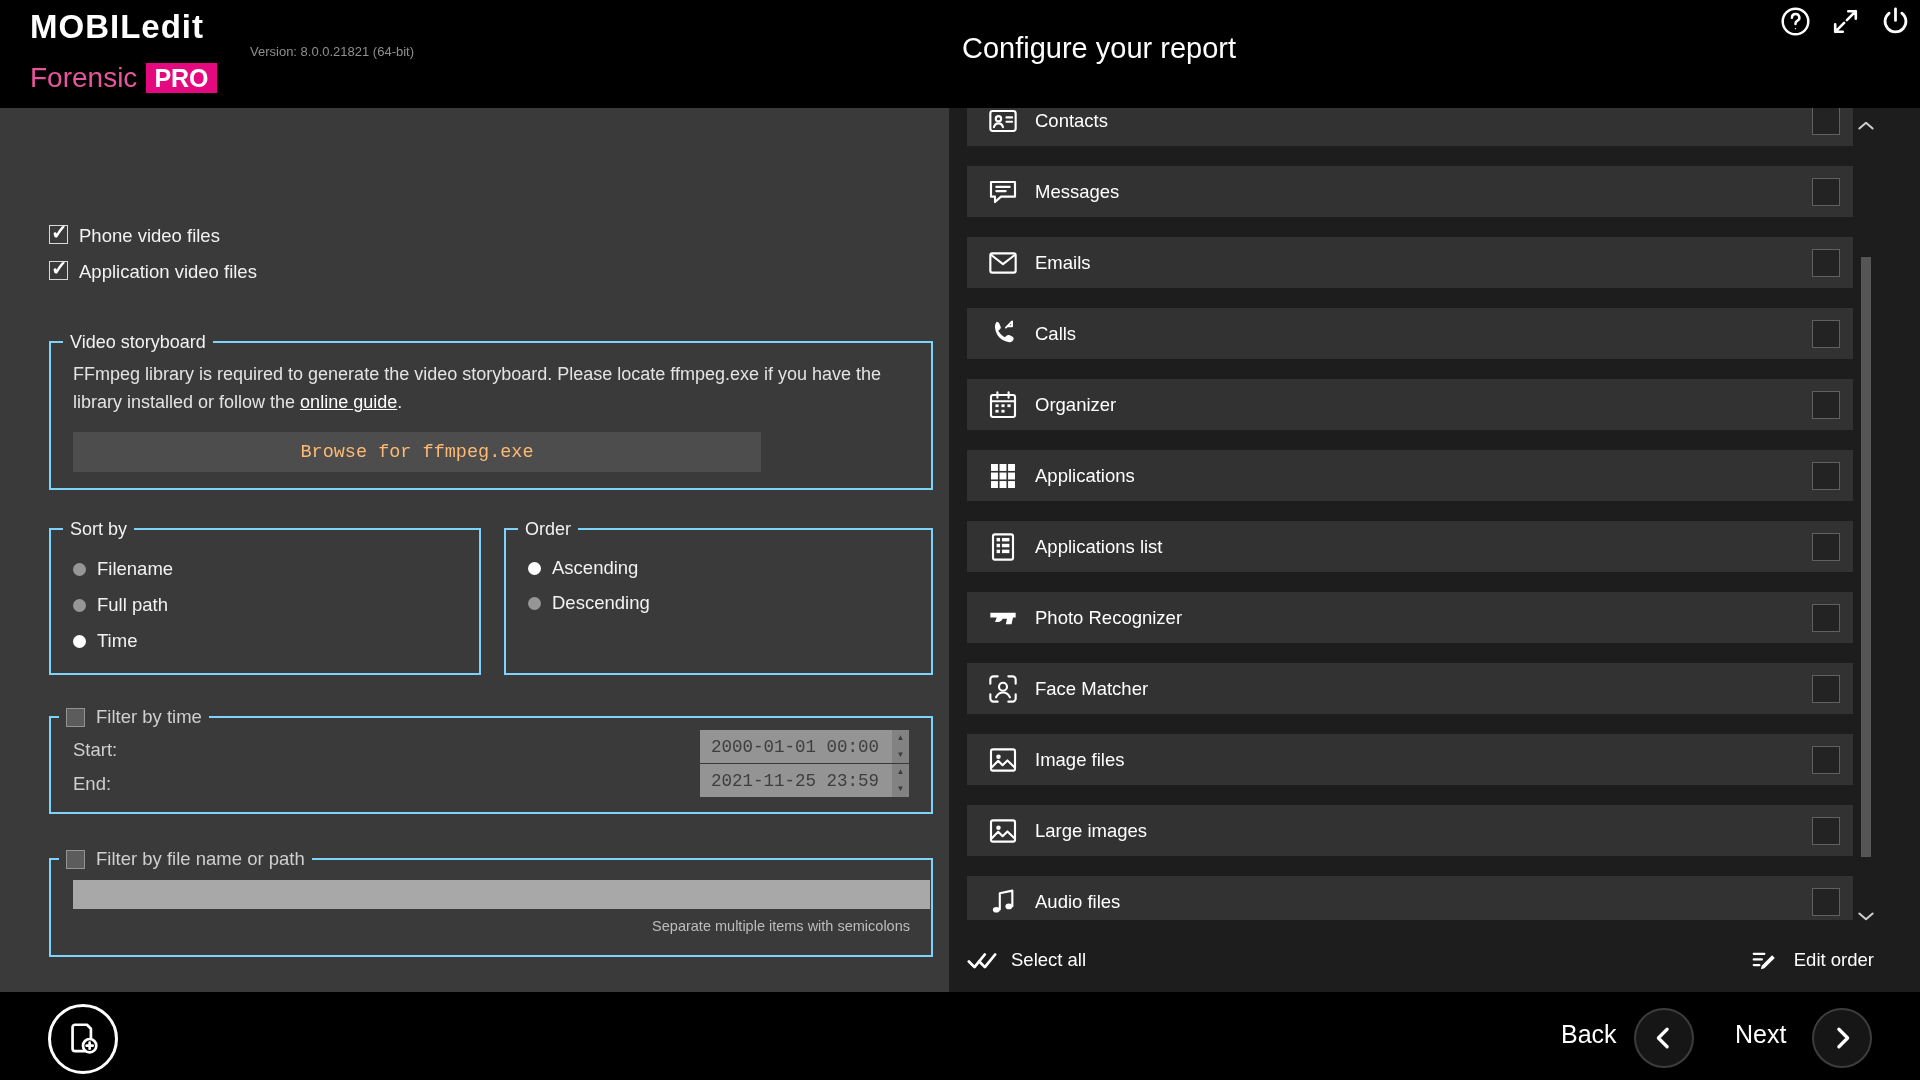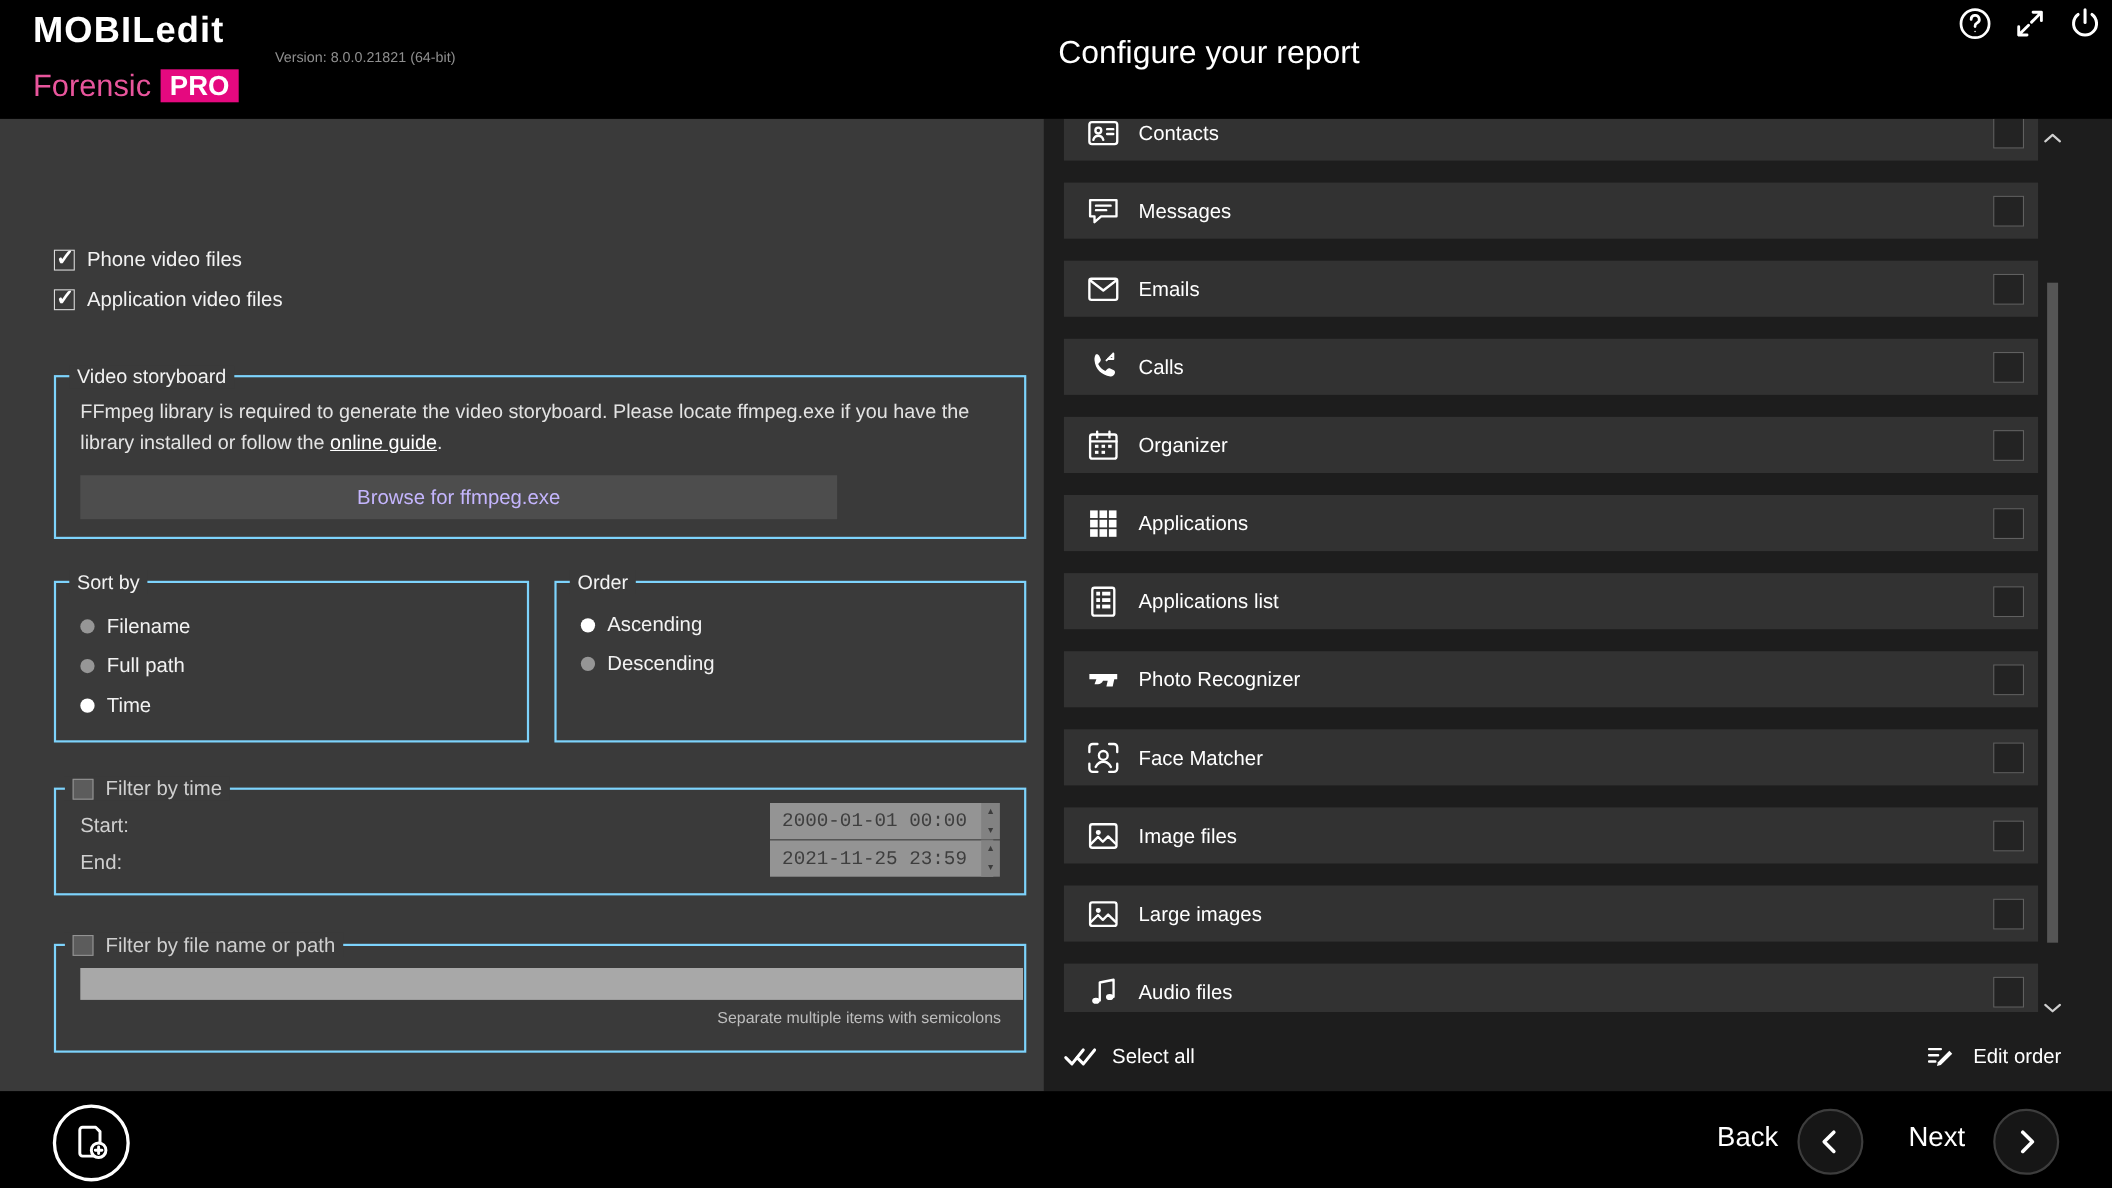--- a/index.html
+++ b/index.html
@@ -16,33 +16,33 @@
   .brand-l2{display:flex;align-items:center;gap:9px;font-size:28px;color:#e8559c;margin-top:18px}
   .brand-badge{background:#e5097f;color:#fff;font-weight:700;font-size:25px;padding:2px 8px}
   .version{position:absolute;left:250px;top:44px;font-size:13px;color:#8f8f8f}
   .page-title{position:absolute;left:962px;top:32px;font-size:29px;font-weight:400;color:#fff;white-space:nowrap}
   .top-btn{position:absolute;top:5px;width:33px;height:33px;color:#fff;cursor:pointer}
   .help-btn{left:1779px}.expand-btn{left:1829px}.power-btn{left:1879px}
   .top-btn svg{width:33px;height:33px;display:block}
 
   
   .left-panel{position:absolute;left:0;top:108px;width:949px;height:884px;background:#3a3a3a}
-  .check-row{position:absolute;display:flex;align-items:center;gap:11px;font-size:18.5px;color:#f2f2f2}
+  .check-row{position:absolute;display:flex;align-items:flex-start;gap:11px;font-size:18.5px;color:#f2f2f2}
   .cbx{width:17px;height:17px;border:1px solid #d9d9d9;background:transparent;position:relative;flex:0 0 auto;cursor:pointer}
   .cbx.on::after{content:"\2713";position:absolute;left:1px;top:-6px;font-size:20px;font-weight:700;color:#fff}
   .cbx.off{background:#5c5c5c;border-color:#939393}
 
   .groupbox{position:absolute;border:2px solid #7dd3fc}
   .legend{position:absolute;top:-11px;left:12px;background:#3a3a3a;padding:0 7px;font-size:18px;color:#f2f2f2;white-space:nowrap}
   .legend-check{position:absolute;top:-12px;left:8px;background:#3a3a3a;padding:0 7px;display:flex;align-items:center;gap:11px;font-size:18.5px;white-space:nowrap}
 
   .sb-text{position:absolute;left:22px;top:17px;width:830px;font-size:18px;line-height:28px;color:#e3e3e3}
   .sb-link{color:#fff;text-decoration:underline;cursor:pointer}
-  .sb-btn{position:absolute;left:22px;top:89px;width:688px;height:40px;background:#4d4d4d;border:none;color:#c4b5fd;
-          font-size:18.5px;font-family:Liberation Sans, sans-serif;cursor:pointer}
+  .sb-btn{position:absolute;left:22px;top:89px;width:688px;height:40px;background:#4d4d4d;border:none;color:#fdba74;
+          font-size:18.5px;font-family:Liberation Mono, monospace;cursor:pointer}
 
   .radio-row{position:absolute;display:flex;align-items:center;gap:11px;font-size:18.5px;color:#f2f2f2}
   .rad{width:13px;height:13px;border-radius:50%;background:#969696;flex:0 0 auto;cursor:pointer}
   .rad.sel{background:#fff}
 
   .fld-label{position:absolute;font-size:18.5px;color:#cfcfcf}
   .dt-input{position:absolute;width:192px;height:33px;background:#949494;border:none;color:#3e3e3e;
             font-size:17.5px;padding:0 0 0 11px;font-family:Liberation Mono, monospace}
   .spin{position:absolute;width:17px;height:33px;background:#828282;display:flex;flex-direction:column;cursor:pointer}
   .spin span{flex:1;display:flex;align-items:center;justify-content:center;font-size:8px;color:#3c3c3c;line-height:1}

